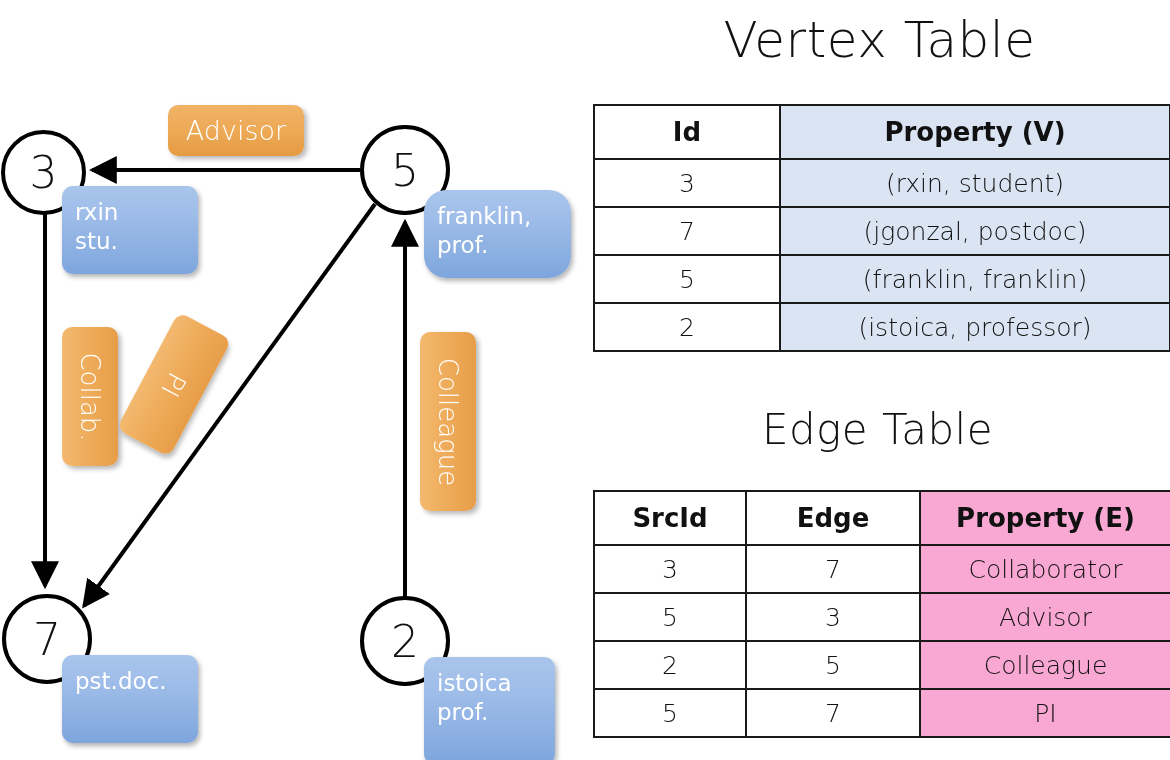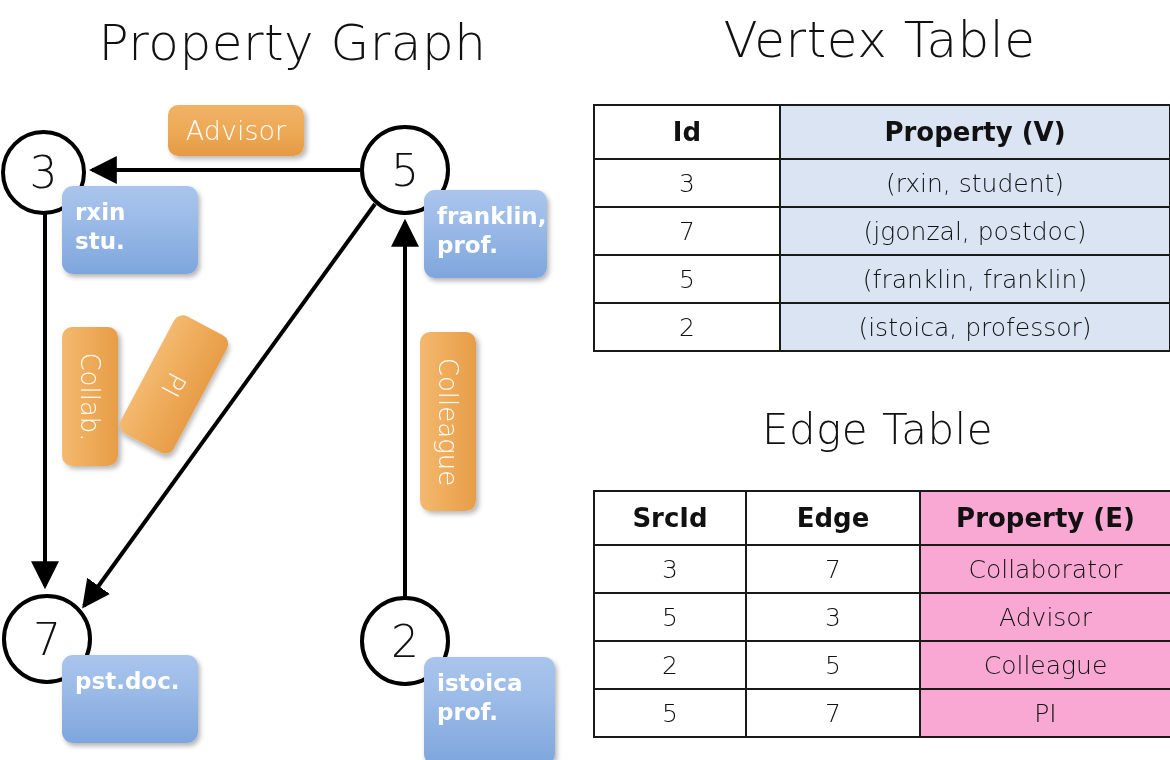--- a/index.html
+++ b/index.html
@@ -47,21 +47,21 @@
   }
 
   
   .vprop{
     position:absolute;
     border-radius:11px;
     background:linear-gradient(to bottom,#a9c5ec 0%,#9dbce8 35%,#7ea6dd 100%);
     box-shadow:2px 3px 5px rgba(0,0,0,0.30);
     color:#ffffff;
     font-family:"DejaVu Sans", sans-serif;
-    font-weight:700;
+    font-weight:400;
     font-size:23px;
     line-height:29px;
     padding:12px 0 0 13px;
     box-sizing:border-box;
     z-index:4;
   }
   .vprop span{display:block;}
 
   
   .elabel{
@@ -117,21 +117,20 @@
   .cell-orange{background:#f9a8d4;}
 
   #vertex-table{left:593px;top:104px;width:576px;}
   #edge-table{left:593px;top:490px;width:577px;}
 </style>
 </head>
 <body>
 
 <div class="stage">
 
-  <div class="title" id="title-property-graph">Property Graph</div>
   <div class="title" id="title-vertex-table">Vertex Table</div>
   <div class="title" id="title-edge-table">Edge Table</div>
 
   <svg id="graph-svg" viewBox="0 0 585 760" xmlns="http://www.w3.org/2000/svg">
     <defs>
       <marker id="arrowhead" markerWidth="7" markerHeight="7" refX="6.2" refY="3.5" orient="auto" markerUnits="strokeWidth">
         <polygon points="0,0 7,3.5 0,7" fill="#000"></polygon>
       </marker>
     </defs>
 
@@ -160,21 +159,21 @@
   <div class="node" id="node-3" style="left:1px;top:130px;width:85px;height:85px;">3</div>
   <div class="node" id="node-5" style="left:360px;top:125px;width:90px;height:90px;">5</div>
   <div class="node" id="node-7" style="left:2px;top:594px;width:90px;height:90px;">7</div>
   <div class="node" id="node-2" style="left:360px;top:596px;width:90px;height:90px;">2</div>
 
   <div class="vprop" id="vprop-3" style="left:62px;top:186px;width:136px;height:88px;">
     <span>rxin</span>
     <span>stu.</span>
   </div>
 
-  <div class="vprop" id="vprop-5" style="left:424px;top:190px;width:123px;height:88px;">
+  <div class="vprop" id="vprop-5" style="left:424px;top:190px;width:147px;height:88px;border-radius:22px;">
     <span>franklin,</span>
     <span>prof.</span>
   </div>
 
   <div class="vprop" id="vprop-7" style="left:62px;top:655px;width:136px;height:88px;">
     <span>pst.doc.</span>
   </div>
 
   <div class="vprop" id="vprop-2" style="left:424px;top:657px;width:131px;height:108px;border-radius:11px;">
     <span>istoica</span>

